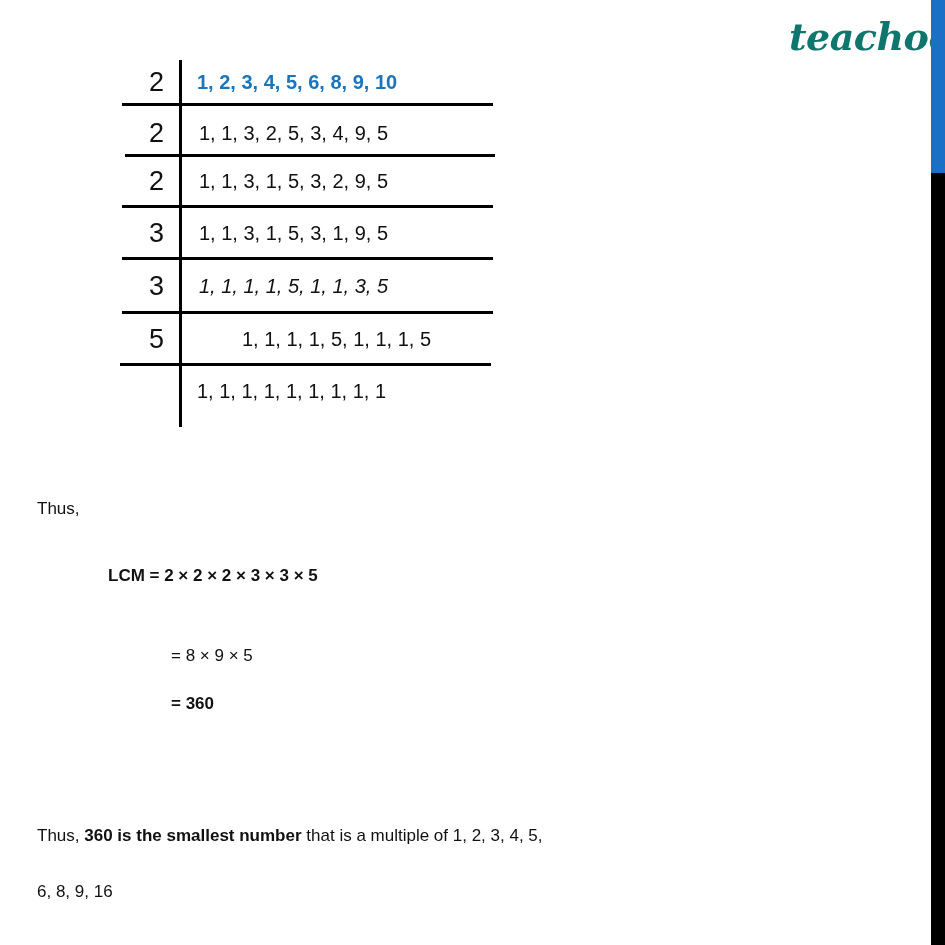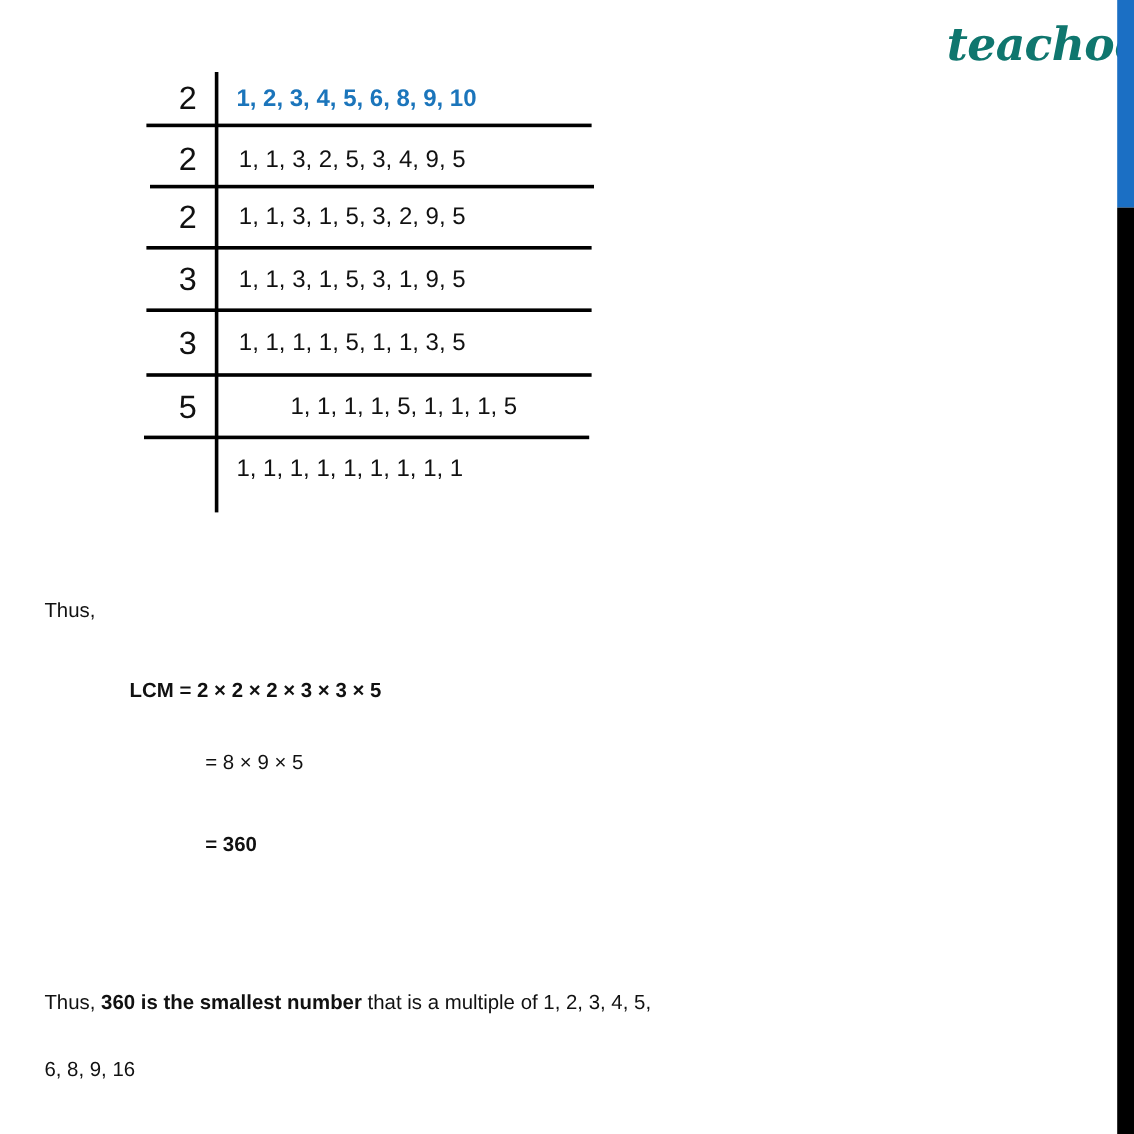--- a/index.html
+++ b/index.html
@@ -57,30 +57,30 @@
   <div class="divisor" style="top:118px;">2</div>
   <div class="dividends" style="top:118px;">1, 1, 3, 2, 5, 3, 4, 9, 5</div>
 
   <div class="divisor" style="top:166px;">2</div>
   <div class="dividends" style="top:166px;">1, 1, 3, 1, 5, 3, 2, 9, 5</div>
 
   <div class="divisor" style="top:218px;">3</div>
   <div class="dividends" style="top:218px;">1, 1, 3, 1, 5, 3, 1, 9, 5</div>
 
   <div class="divisor" style="top:271px;">3</div>
-  <div class="dividends" style="top:271px;">1, 1, 1, 1, 5, 1, 1, 3, 5</div>
+  <div class="dividends" style="top:271px;font-style:italic;">1, 1, 1, 1, 5, 1, 1, 3, 5</div>
 
   <div class="divisor" style="top:324px;">5</div>
   <div class="dividends" style="top:324px;margin-left:43px;">1, 1, 1, 1, 5, 1, 1, 1, 5</div>
 
   <div class="divisor" style="top:376px;"></div>
   <div class="dividends" style="top:376px; left:197px;">1, 1, 1, 1, 1, 1, 1, 1, 1</div>
 </div>
 
 <div class="text" style="left:37px; top:493px;">Thus,</div>
 <div class="text b" style="left:108px; top:560px;">LCM = 2 × 2 × 2 × 3 × 3 × 5</div>
-<div class="text" style="left:171px; top:620px;">= 8 × 9 × 5</div>
+<div class="text" style="left:171px; top:640px;">= 8 × 9 × 5</div>
 <div class="text b" style="left:171px; top:688px;">= 360</div>
 
 <div class="text" style="left:37px; top:820px;">
   <span>Thus, </span><span class="b">360 is the smallest number</span><span> that is a multiple of 1, 2, 3, 4, 5,</span>
 </div>
 <div class="text" style="left:37px; top:876px;">6, 8, 9, 16</div>
 
 </body></html>

